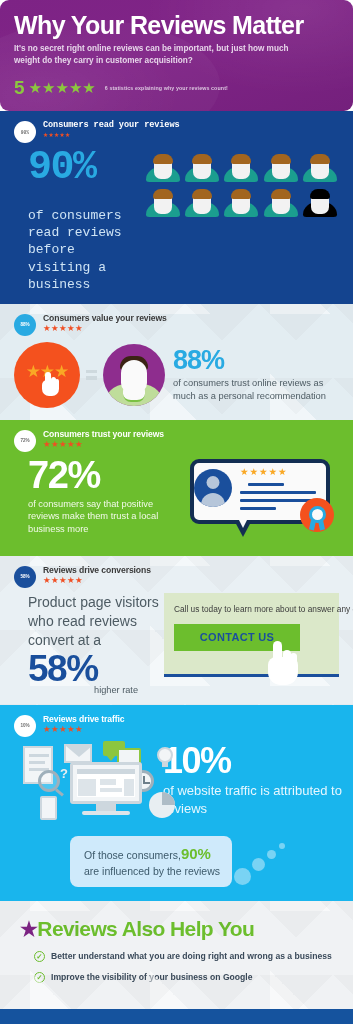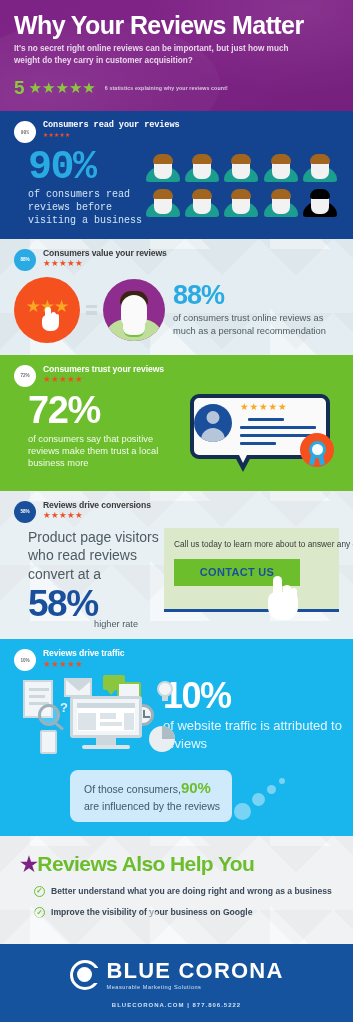--- a/index.html
+++ b/index.html
@@ -13,20 +13,21 @@
 
   
   .hero {
     background: #7b2382;
     background-image:
       radial-gradient(ellipse 220px 120px at 300px 10px, rgba(255,255,255,0.07), rgba(255,255,255,0) 70%),
       radial-gradient(ellipse 200px 100px at 40px 95px, rgba(255,255,255,0.05), rgba(255,255,255,0) 70%),
       linear-gradient(160deg, #7d2385 0%, #802487 45%, #74207c 100%);
     padding: 12px 14px 14px 14px;
     position: relative;
+    border-radius: 9px;
   }
   .hero:before {
     content:"";
     position:absolute; left:-40px; top:20px; width:260px; height:130px;
     border-radius:50%;
     background: rgba(255,255,255,0.035);
     pointer-events:none;
   }
   .hero h1 {
     position: relative;
@@ -116,21 +117,21 @@
     margin-top: 1px;
     line-height: 1;
   }
 
   
   .s1 { background: #14448f; padding: 9px 14px 11px 14px; font-family: Liberation Mono, monospace; }
   .s1 .sec-title { color: #ffffff; }
   .s1 .body { display:flex; align-items:flex-start; margin-top: 6px; position:relative; z-index:2; }
   .s1 .left { width: 130px; padding-left: 14px; }
   .s1 .big { font-size: 40px; font-weight: bold; color:#29aae2; line-height: 0.95; letter-spacing:-1.5px; }
-  .s1 .cap { margin-top: 1px; font-size: 10px; line-height: 1.32; color:#cfe4f5; }
+  .s1 .cap { margin-top: 20px; font-size: 13px; line-height: 1.32; color:#cfe4f5; }
   .s1 .people { flex:1; display:grid; grid-template-columns: repeat(5, 1fr); gap: 3px 2px; padding-top: 3px; }
 
   .person { position: relative; height: 32px; }
   .person .shoulders {
     position:absolute; bottom:2px; left:50%; transform:translateX(-50%);
     width: 34px; height: 15px;
     background: #1b9e8f;
     border-radius: 17px 17px 4px 4px / 15px 15px 3px 3px;
   }
   .person .head {

